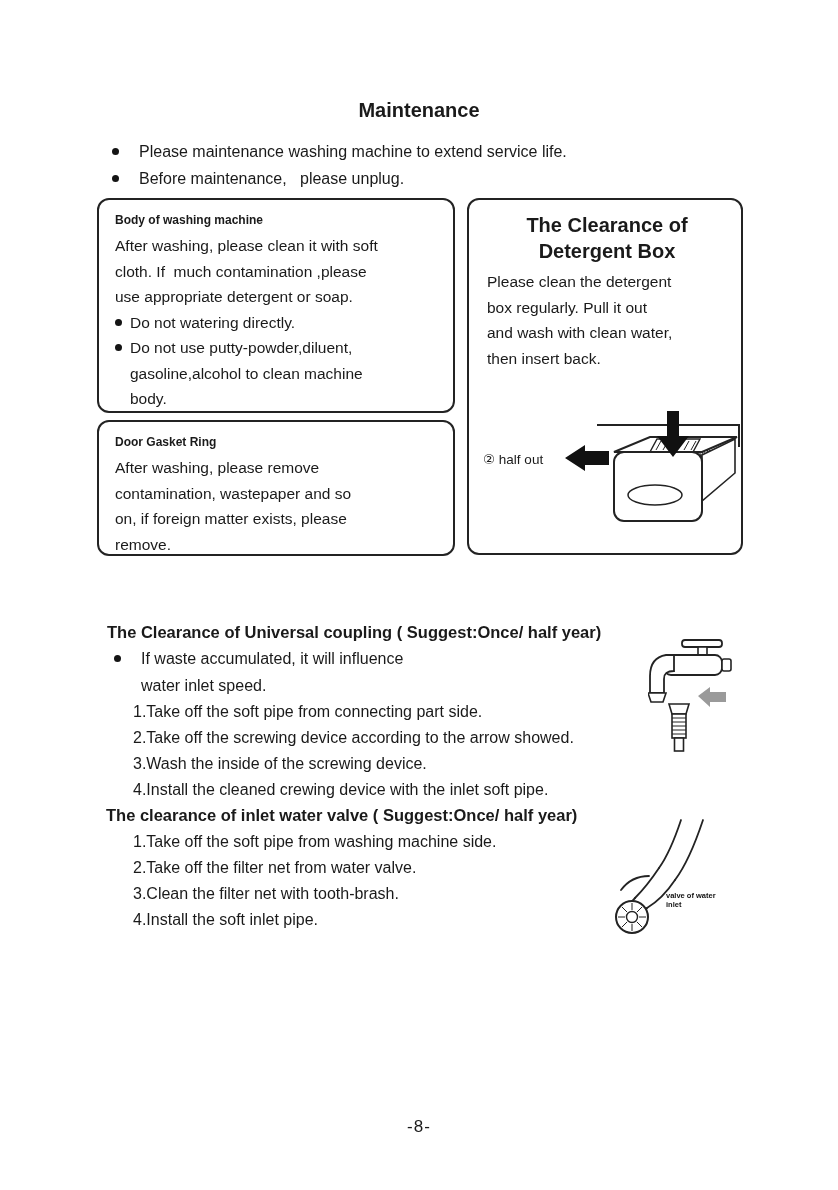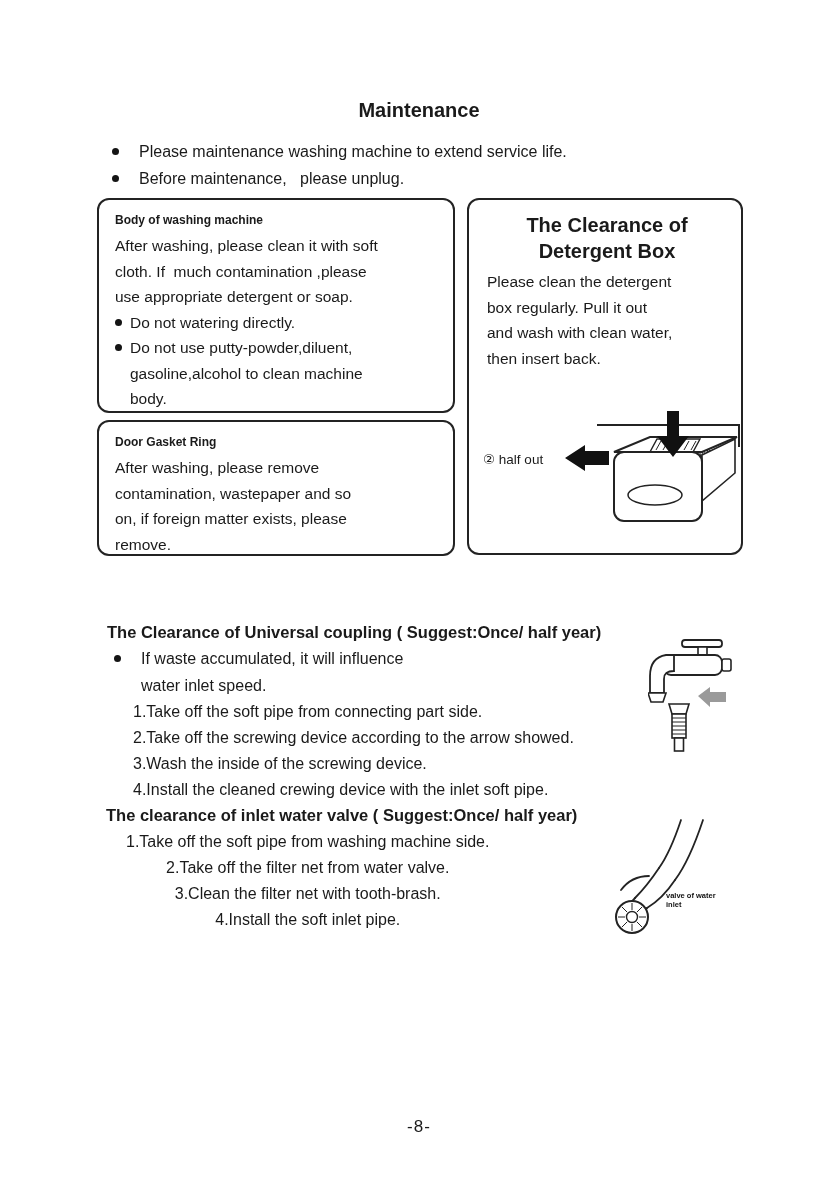--- a/index.html
+++ b/index.html
@@ -38,21 +38,21 @@
   .diagram-label { position:absolute; font-size:13.5px; color:#1a1a1a; }
   .push-label { left:164px; top:200px;margin-top:44px; }
   .pull-label { left:14px;  top:251px; }
   .detergent-diagram { position:absolute; left:0px; top:189px; }
   
   .sec-title { position:absolute; font-size:16.5px; font-weight:700;text-align:right; }
   .coupling-title { left:107px; top:623px; }
   .valve-title    { left:106px; top:806px; }
   .sec-body { position:absolute; font-size:16px; line-height:26px; }
   .coupling-body { left:114px; top:645px; }
-  .valve-body    { left:126px; top:829px;text-align:center; }
+  .valve-body    { left:133px; top:829px; }
   .sec-body .dot { margin-top:10px; }
   .step { margin-left:19px; }
   .valve-body .step { margin-left:0; }
   .faucet-illu { position:absolute; left:648px; top:636px; }
   .hand-illu   { position:absolute; left:585px; top:818px; }
   .valve-label {
     position:absolute; left:666px; top:891px; width:58px;
     font-size:7.5px; font-weight:700; line-height:9px; color:#111;
   }
   .page-num {

